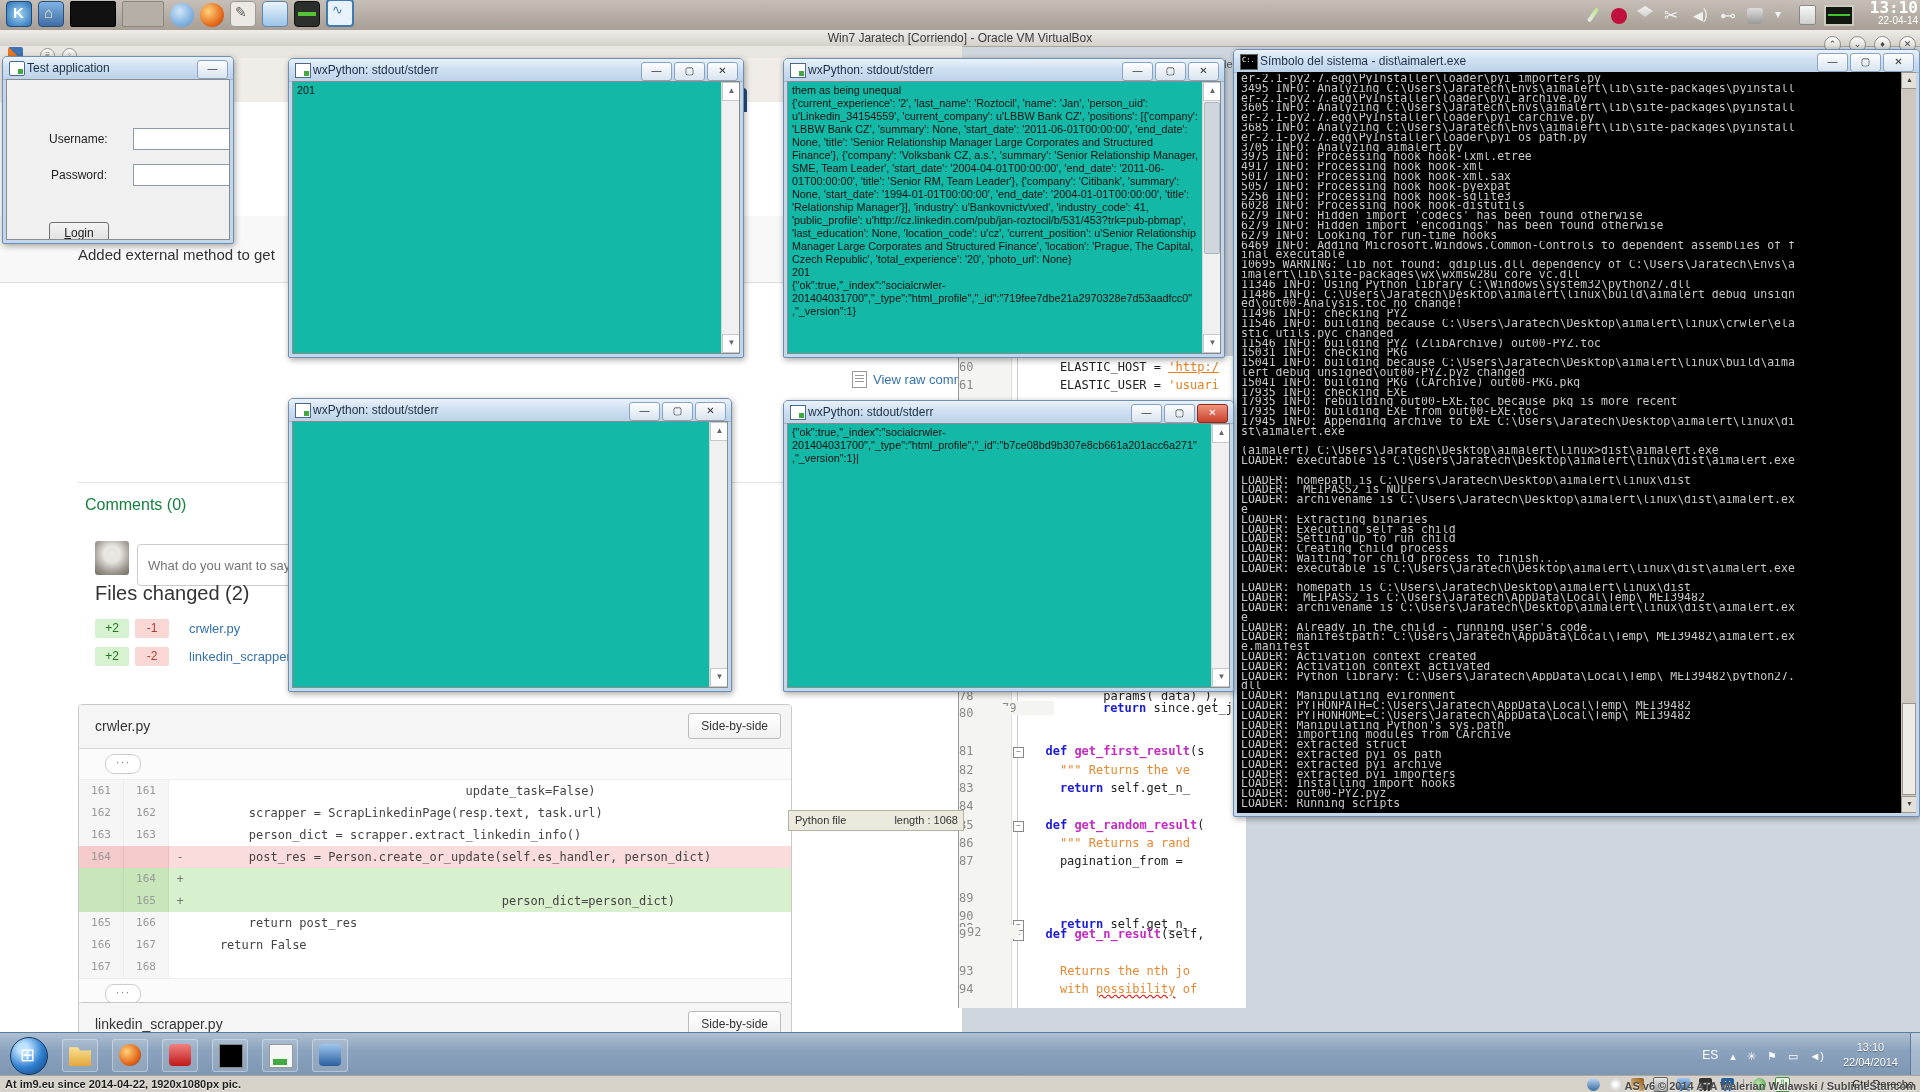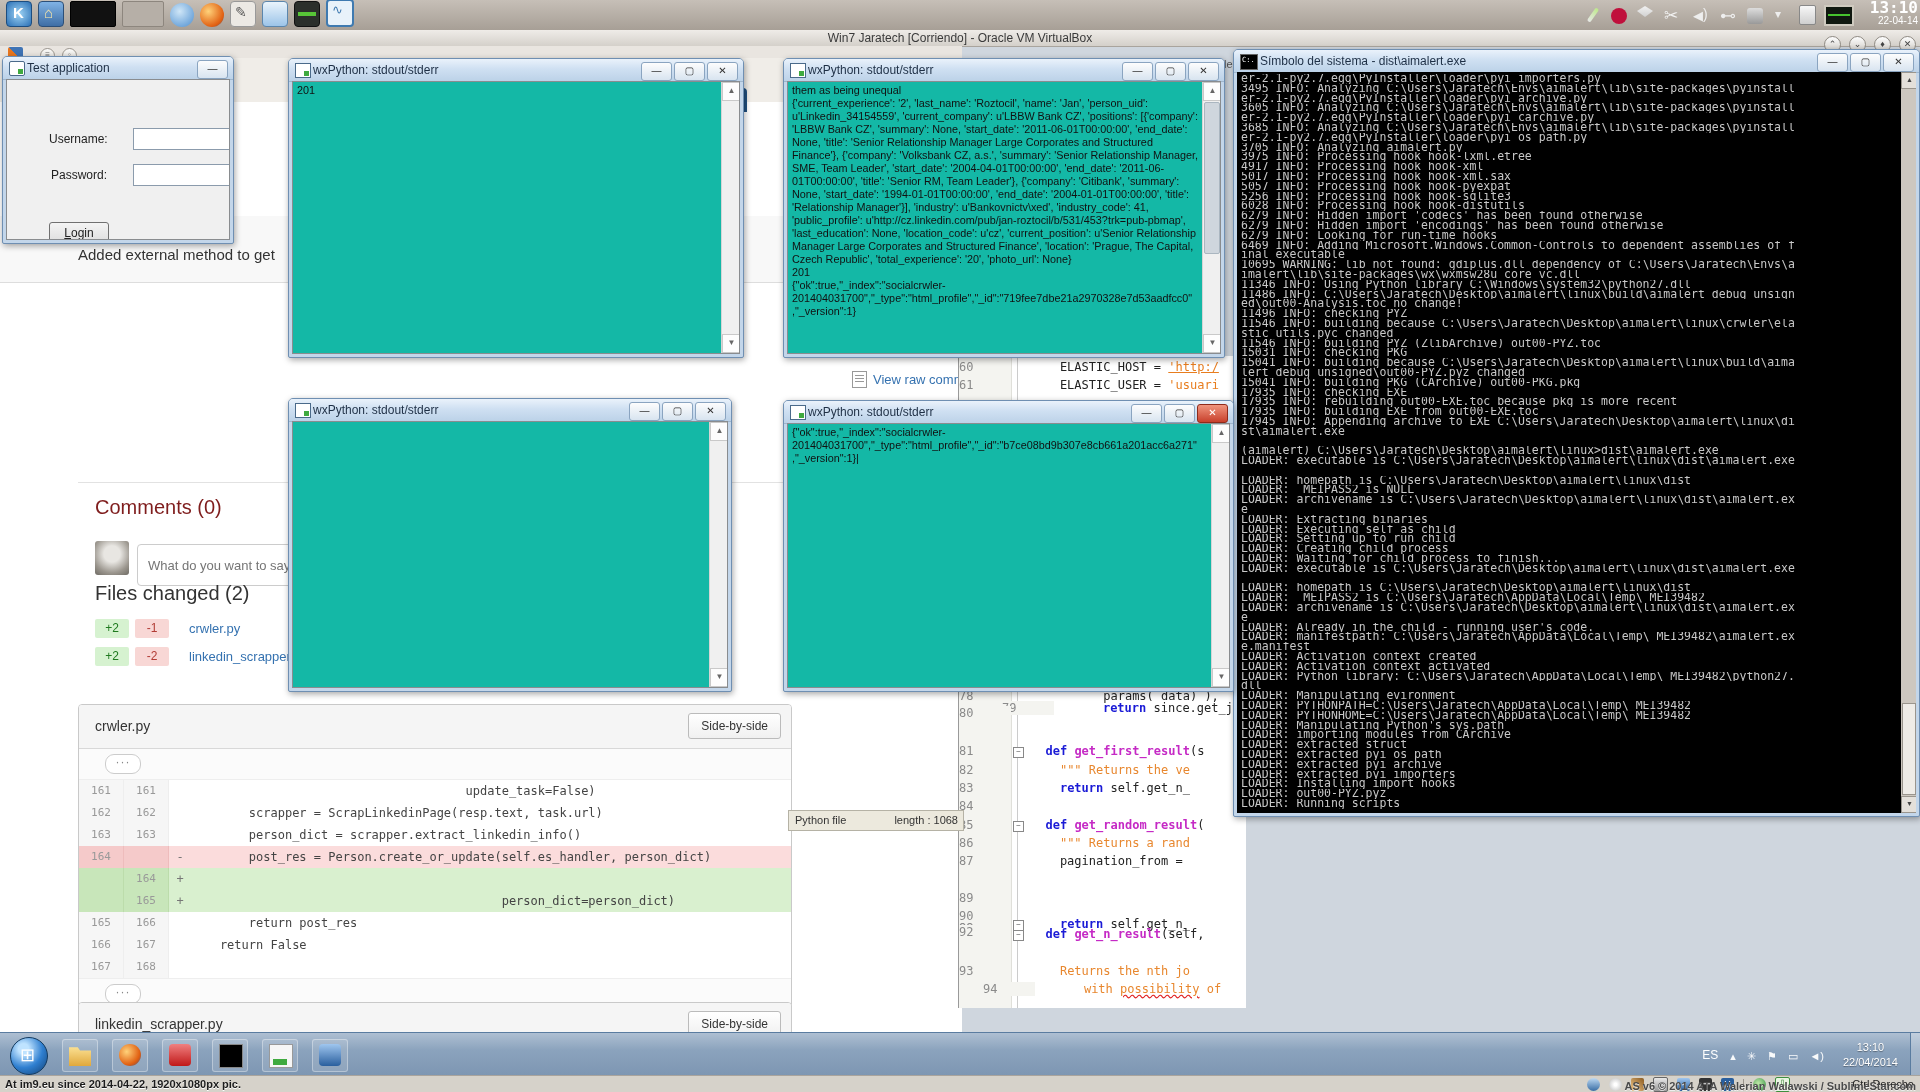--- a/index.html
+++ b/index.html
@@ -58,21 +58,21 @@
   .tab-gray{background:linear-gradient(#f2f2f2,#dcdcdc);border:1px solid #b5b5b5;border-bottom:none;border-radius:4px 4px 0 0;font-size:10px;color:#777;padding:4px 6px 0 8px;}
   .tab-blue{width:26px;background:#205081;border-radius:4px 4px 0 0;position:relative;margin-left:2px;}
   [data-name="bitbucket-bucket-icon"]{position:absolute;left:6px;top:5px;width:13px;height:11px;background:#fff;clip-path:polygon(0 0,100% 0,78% 100%,22% 100%);}
   #select-fragment{position:absolute;left:660px;top:92px;font-size:11px;color:#555;}
   #page-header{position:absolute;left:0;top:170px;width:962px;height:66px;background:#f8f8f8;border-bottom:1px solid #ddd;}
   #commit-heading{position:absolute;left:78px;top:200px;font-size:15px;color:#333;}
   #view-raw{position:absolute;left:852px;top:325px;font-size:13px;color:#3572b0;display:flex;align-items:center;white-space:nowrap;}
   [data-name="raw-file-icon"]{display:inline-block;width:13px;height:15px;border:1px solid #999;background:#fff;margin-right:6px;position:relative;}
   [data-name="raw-file-icon"]:after{content:"";position:absolute;left:2px;top:3px;right:2px;height:1px;background:#999;box-shadow:0 3px 0 #999,0 6px 0 #999;}
   .pg-divider{position:absolute;left:78px;width:860px;height:1px;background:#e2e2e2;}
-  #comments-heading{position:absolute;left:95px;top:450px;font-size:20px;color:#7f1d1d;}
+  #comments-heading{position:absolute;left:85px;top:450px;font-size:16px;color:#15803d;}
   [data-name="avatar"]{position:absolute;left:95px;top:495px;width:34px;height:34px;border-radius:3px;
      background:radial-gradient(circle at 50% 38%,#e8e6e2 30%,#9b968e 70%,#6e6a63);}
   #comment-input{position:absolute;left:137px;top:498px;width:400px;height:38px;border:1px solid #ccc;border-radius:4px;background:#fff;
      font-size:13px;color:#999;padding-left:10px;font-family:"Liberation Sans",sans-serif;}
   #files-heading{position:absolute;left:95px;top:536px;font-size:20px;color:#333;}
   #file-list{position:absolute;left:95px;top:572px;}
   .file-row{display:flex;align-items:center;margin-bottom:8px;height:20px;}
   .badge{width:34px;height:19px;border-radius:2px;font-size:12px;text-align:center;line-height:19px;margin-right:6px;}
   .badge.add{background:#d6f2d0;color:#1f7a1f;}
   .badge.del{background:#f8d7d5;color:#b23c35;}
@@ -401,29 +401,29 @@
         </div>
         <div class="eline" data-name="editor-line" style="top: 553px;">
           <span class="num" data-name="editor-line-number">90</span>
           <span class="ecode" data-name="editor-code"></span>
         </div>
         <div class="eline" data-name="editor-line" style="top: 571.3px;">
           <span class="num" data-name="editor-line-number">91</span>
           <span class="fold" data-name="fold-toggle-icon">−</span>
           <span class="ecode" data-name="editor-code"><span class="seg-p" data-name="code-token">  </span><span class="seg-k" data-name="code-token">def</span><span class="seg-p" data-name="code-token"> </span><span class="seg-f" data-name="code-token">get_n_result</span><span class="seg-p" data-name="code-token">(self, </span></span>
         </div>
-        <div class="eline" data-name="editor-line" style="top: 569px;">
+        <div class="eline" data-name="editor-line" style="top: 569px; margin-left: 8px;">
           <span class="num" data-name="editor-line-number">92</span>
           <span class="ecode" data-name="editor-code"></span>
         </div>
         <div class="eline" data-name="editor-line" style="top: 607.9px;">
           <span class="num" data-name="editor-line-number">93</span>
           <span class="ecode" data-name="editor-code"><span class="seg-p" data-name="code-token">    </span><span class="seg-d" data-name="code-token">Returns the nth jo</span></span>
         </div>
-        <div class="eline" data-name="editor-line" style="top: 626.2px; margin-left: 24px;">
+        <div class="eline" data-name="editor-line" style="top: 626.2px;">
           <span class="num" data-name="editor-line-number">94</span>
           <span class="ecode" data-name="editor-code"><span class="seg-p" data-name="code-token">    </span><span class="seg-d" data-name="code-token">with </span><span class="seg-m" data-name="code-token">possibility</span><span class="seg-d" data-name="code-token"> of</span></span>
         </div>
       </div>
   </div>
   <div id="editor-status" class="abs" data-name="editor-status-bar">
     <span class="l" data-name="editor-filetype">Python file</span>
     <span class="r" data-name="editor-length">length : 1068</span>
   </div>
   <div id="editor-le-fragment" class="abs" data-name="editor-text-fragment">le</div>

